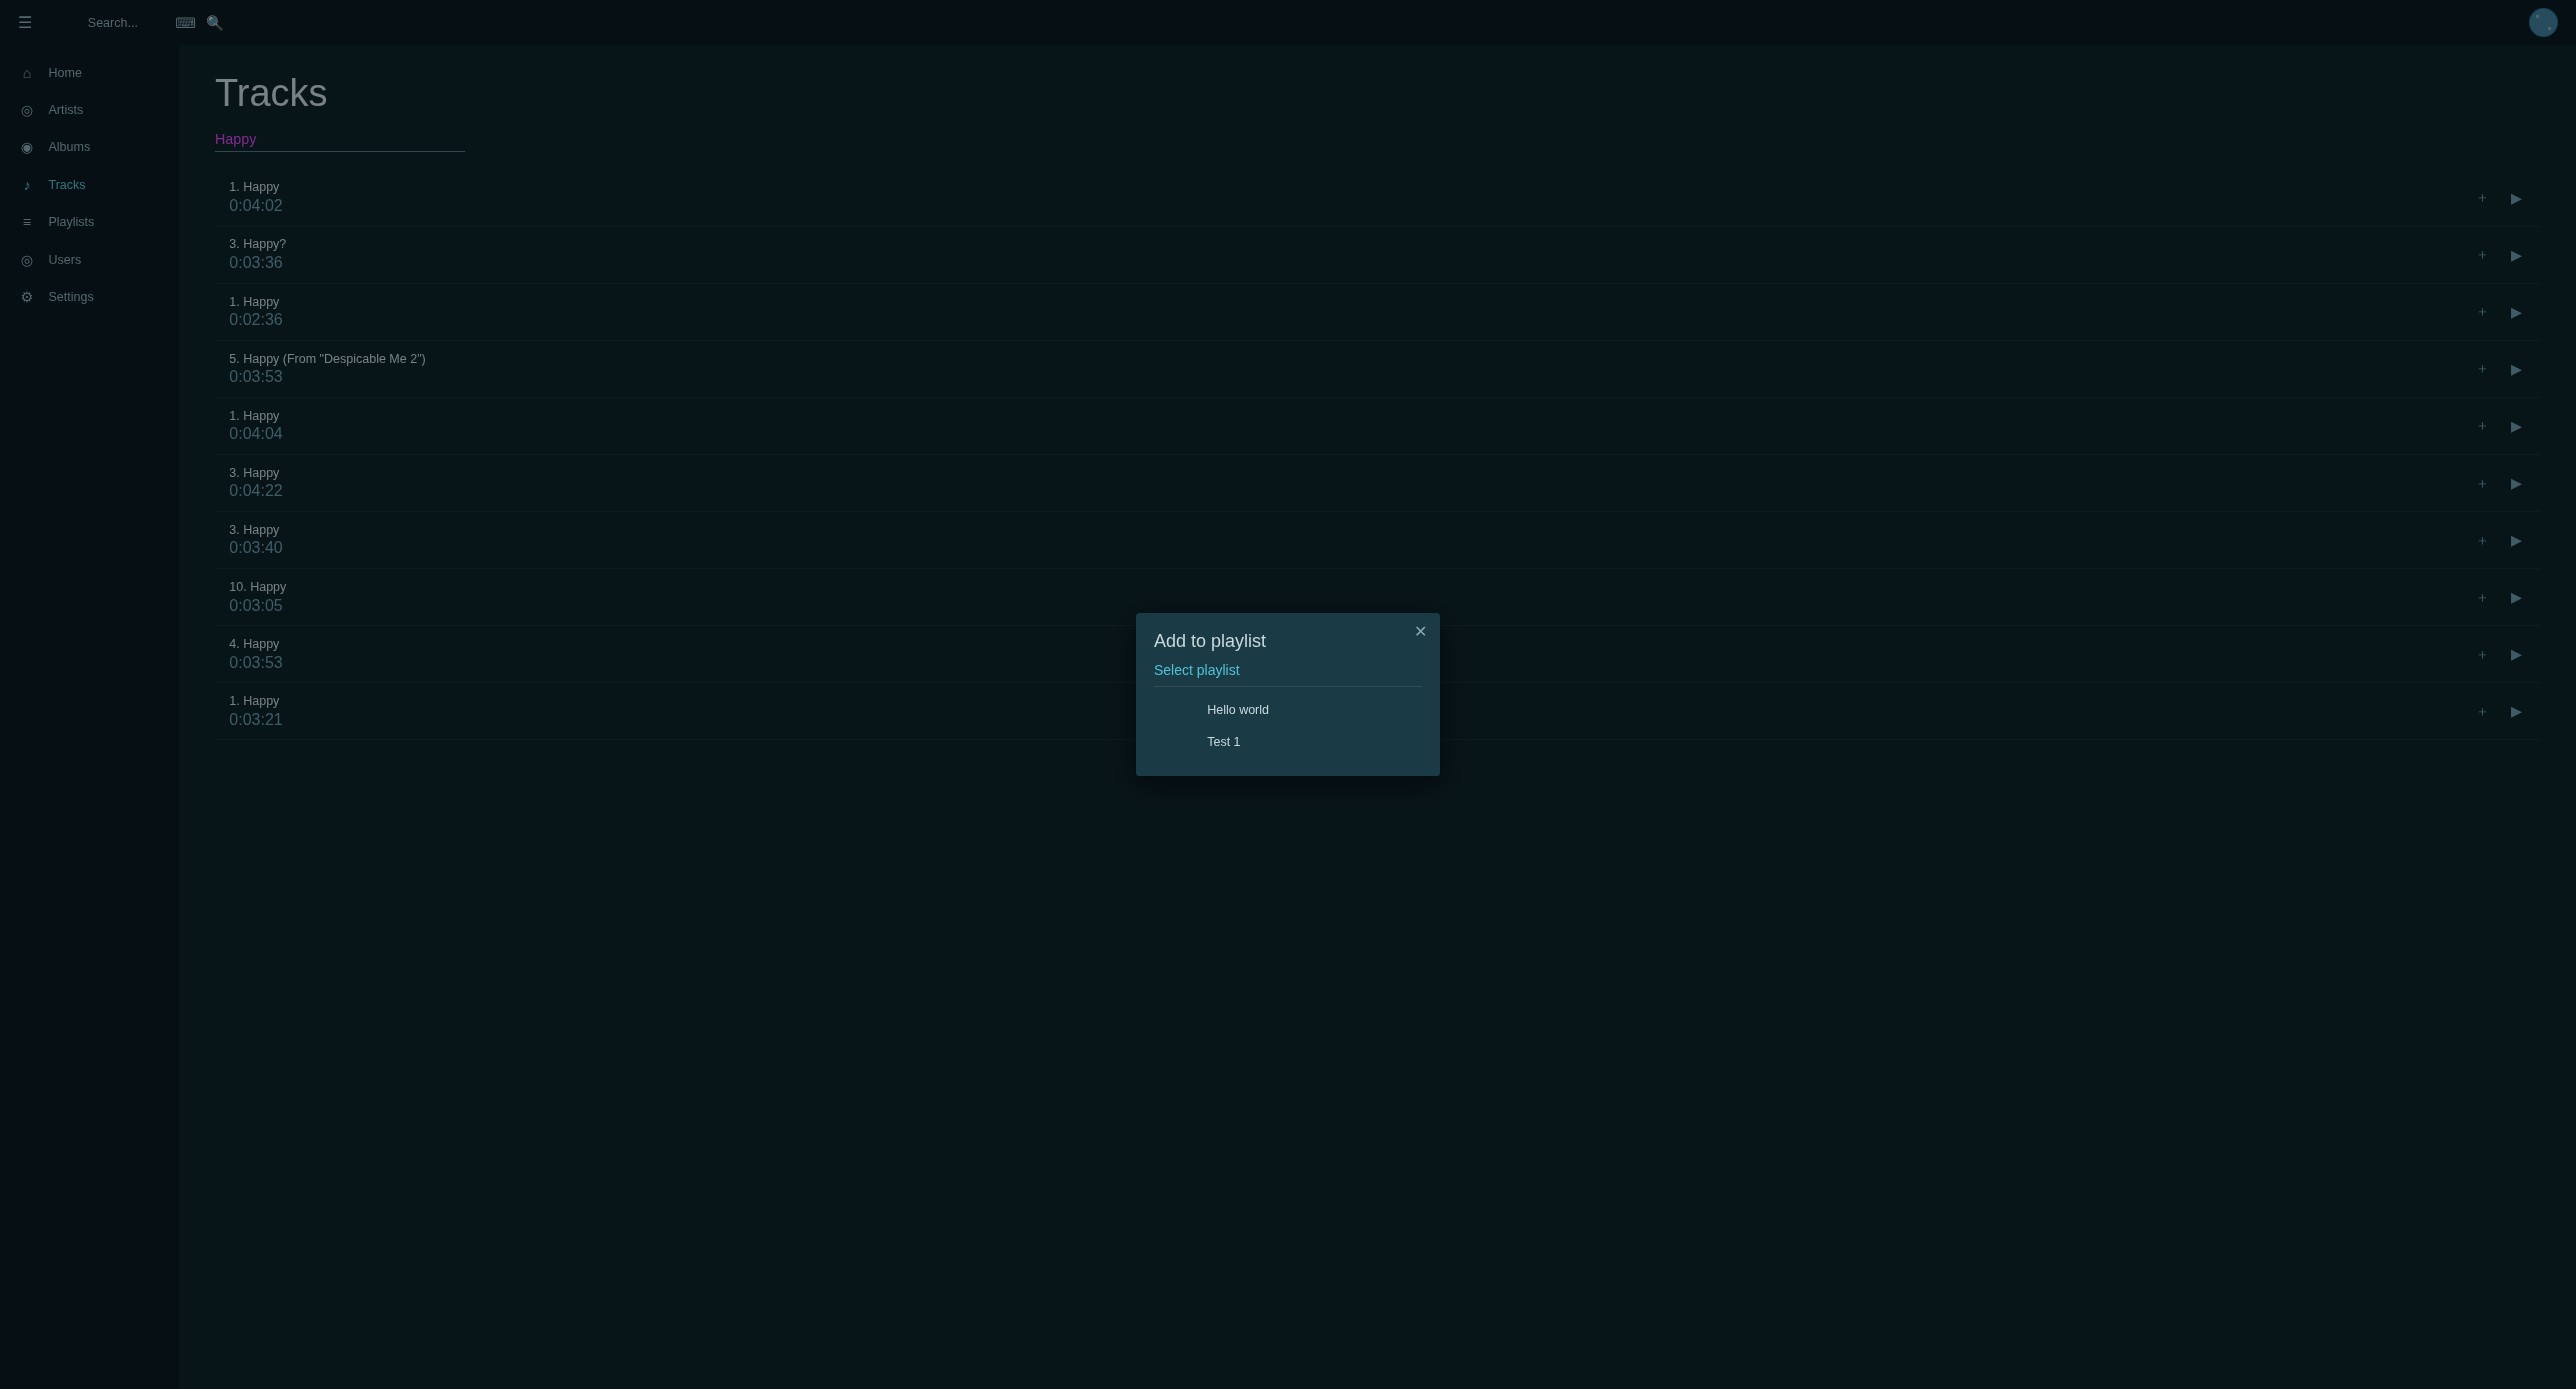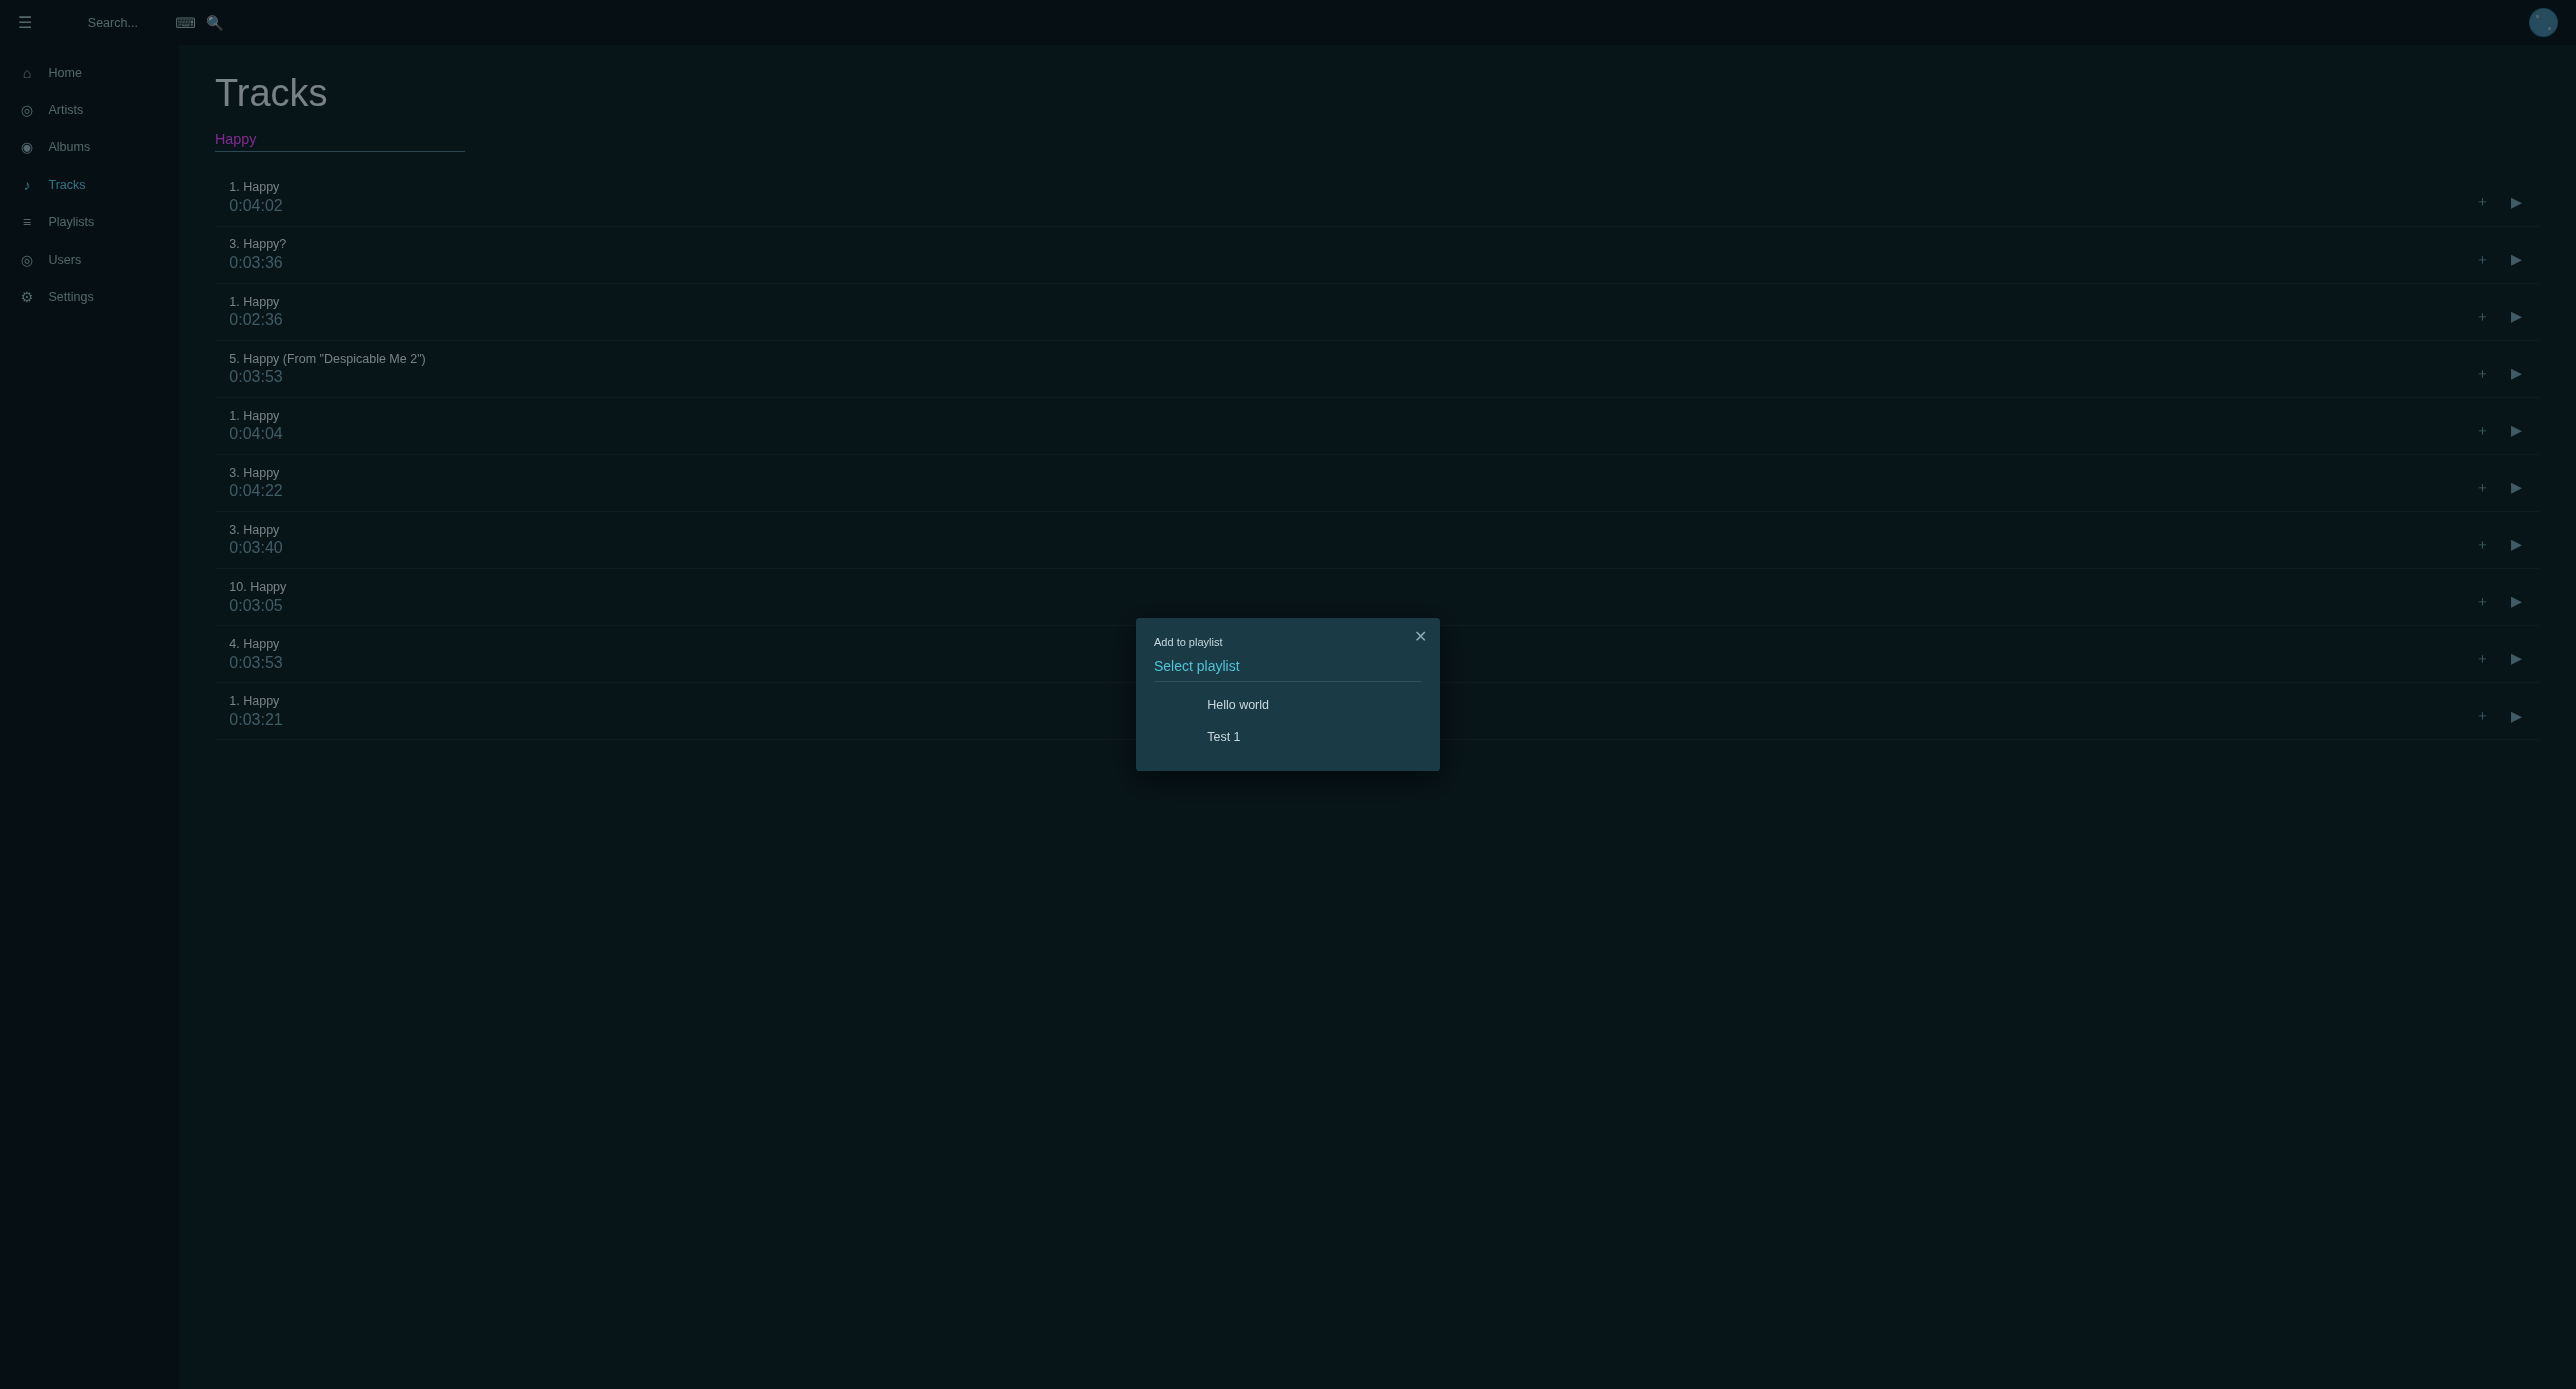--- a/index.html
+++ b/index.html
@@ -144,21 +144,21 @@
     .search-bar input::placeholder {
       color: #8aaab4;
     }
 
     
     .track-list {
       margin-top: 9px;
     }
     .track-item {
       display: flex;
-      align-items: flex-end;
+      align-items: center;
       padding: 10.7px 14.3px;
       border-bottom: 0.9px solid rgba(255,255,255,0.05);
       position: relative;
     }
     .track-info {
       flex: 1;
     }
     .track-name {
       font-size: 12.5px;
       color: #c8d8dc;
@@ -208,21 +208,21 @@
       top: 10.7px;
       right: 12.5px;
       background: none;
       border: none;
       color: #8aaab4;
       font-size: 16px;
       cursor: pointer;
       line-height: 1;
     }
     .modal-title {
-      font-size: 11px;
+      font-size: 18px;
       color: #c8d8dc;
       margin-bottom: 10px;
       font-weight: 400;
     }
     .modal-select-label {
       font-size: 14px;
       color: #4fc3d8;
       margin-bottom: 7.2px;
     }
     .modal-divider {

